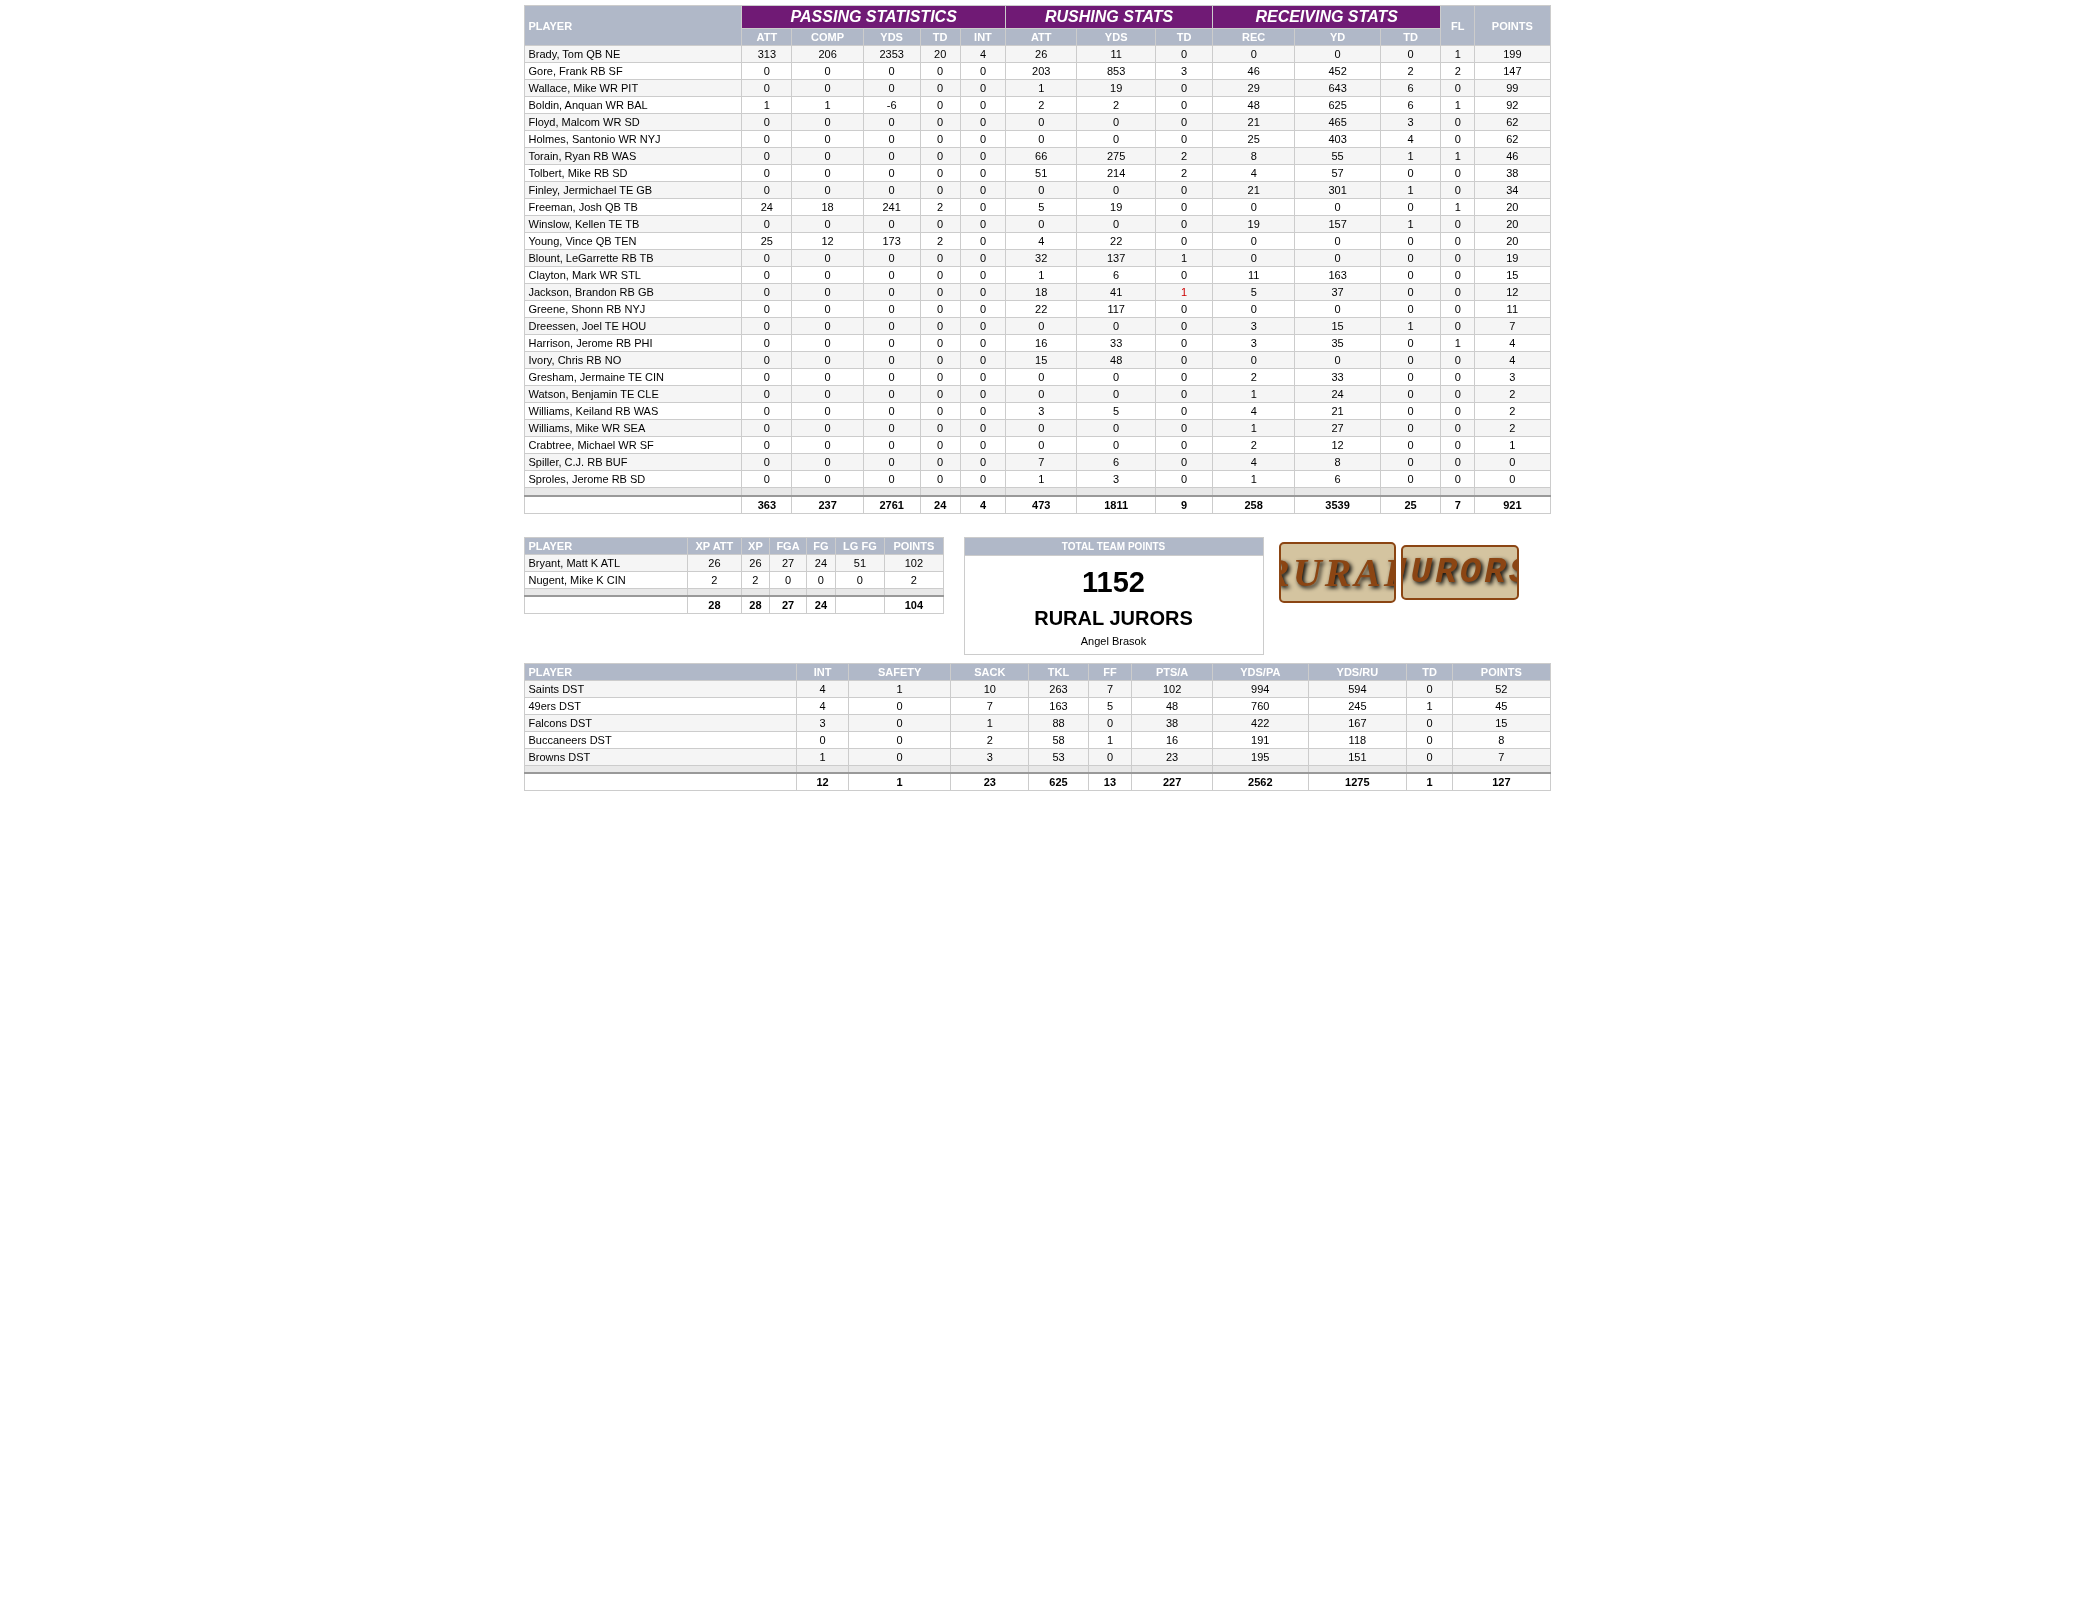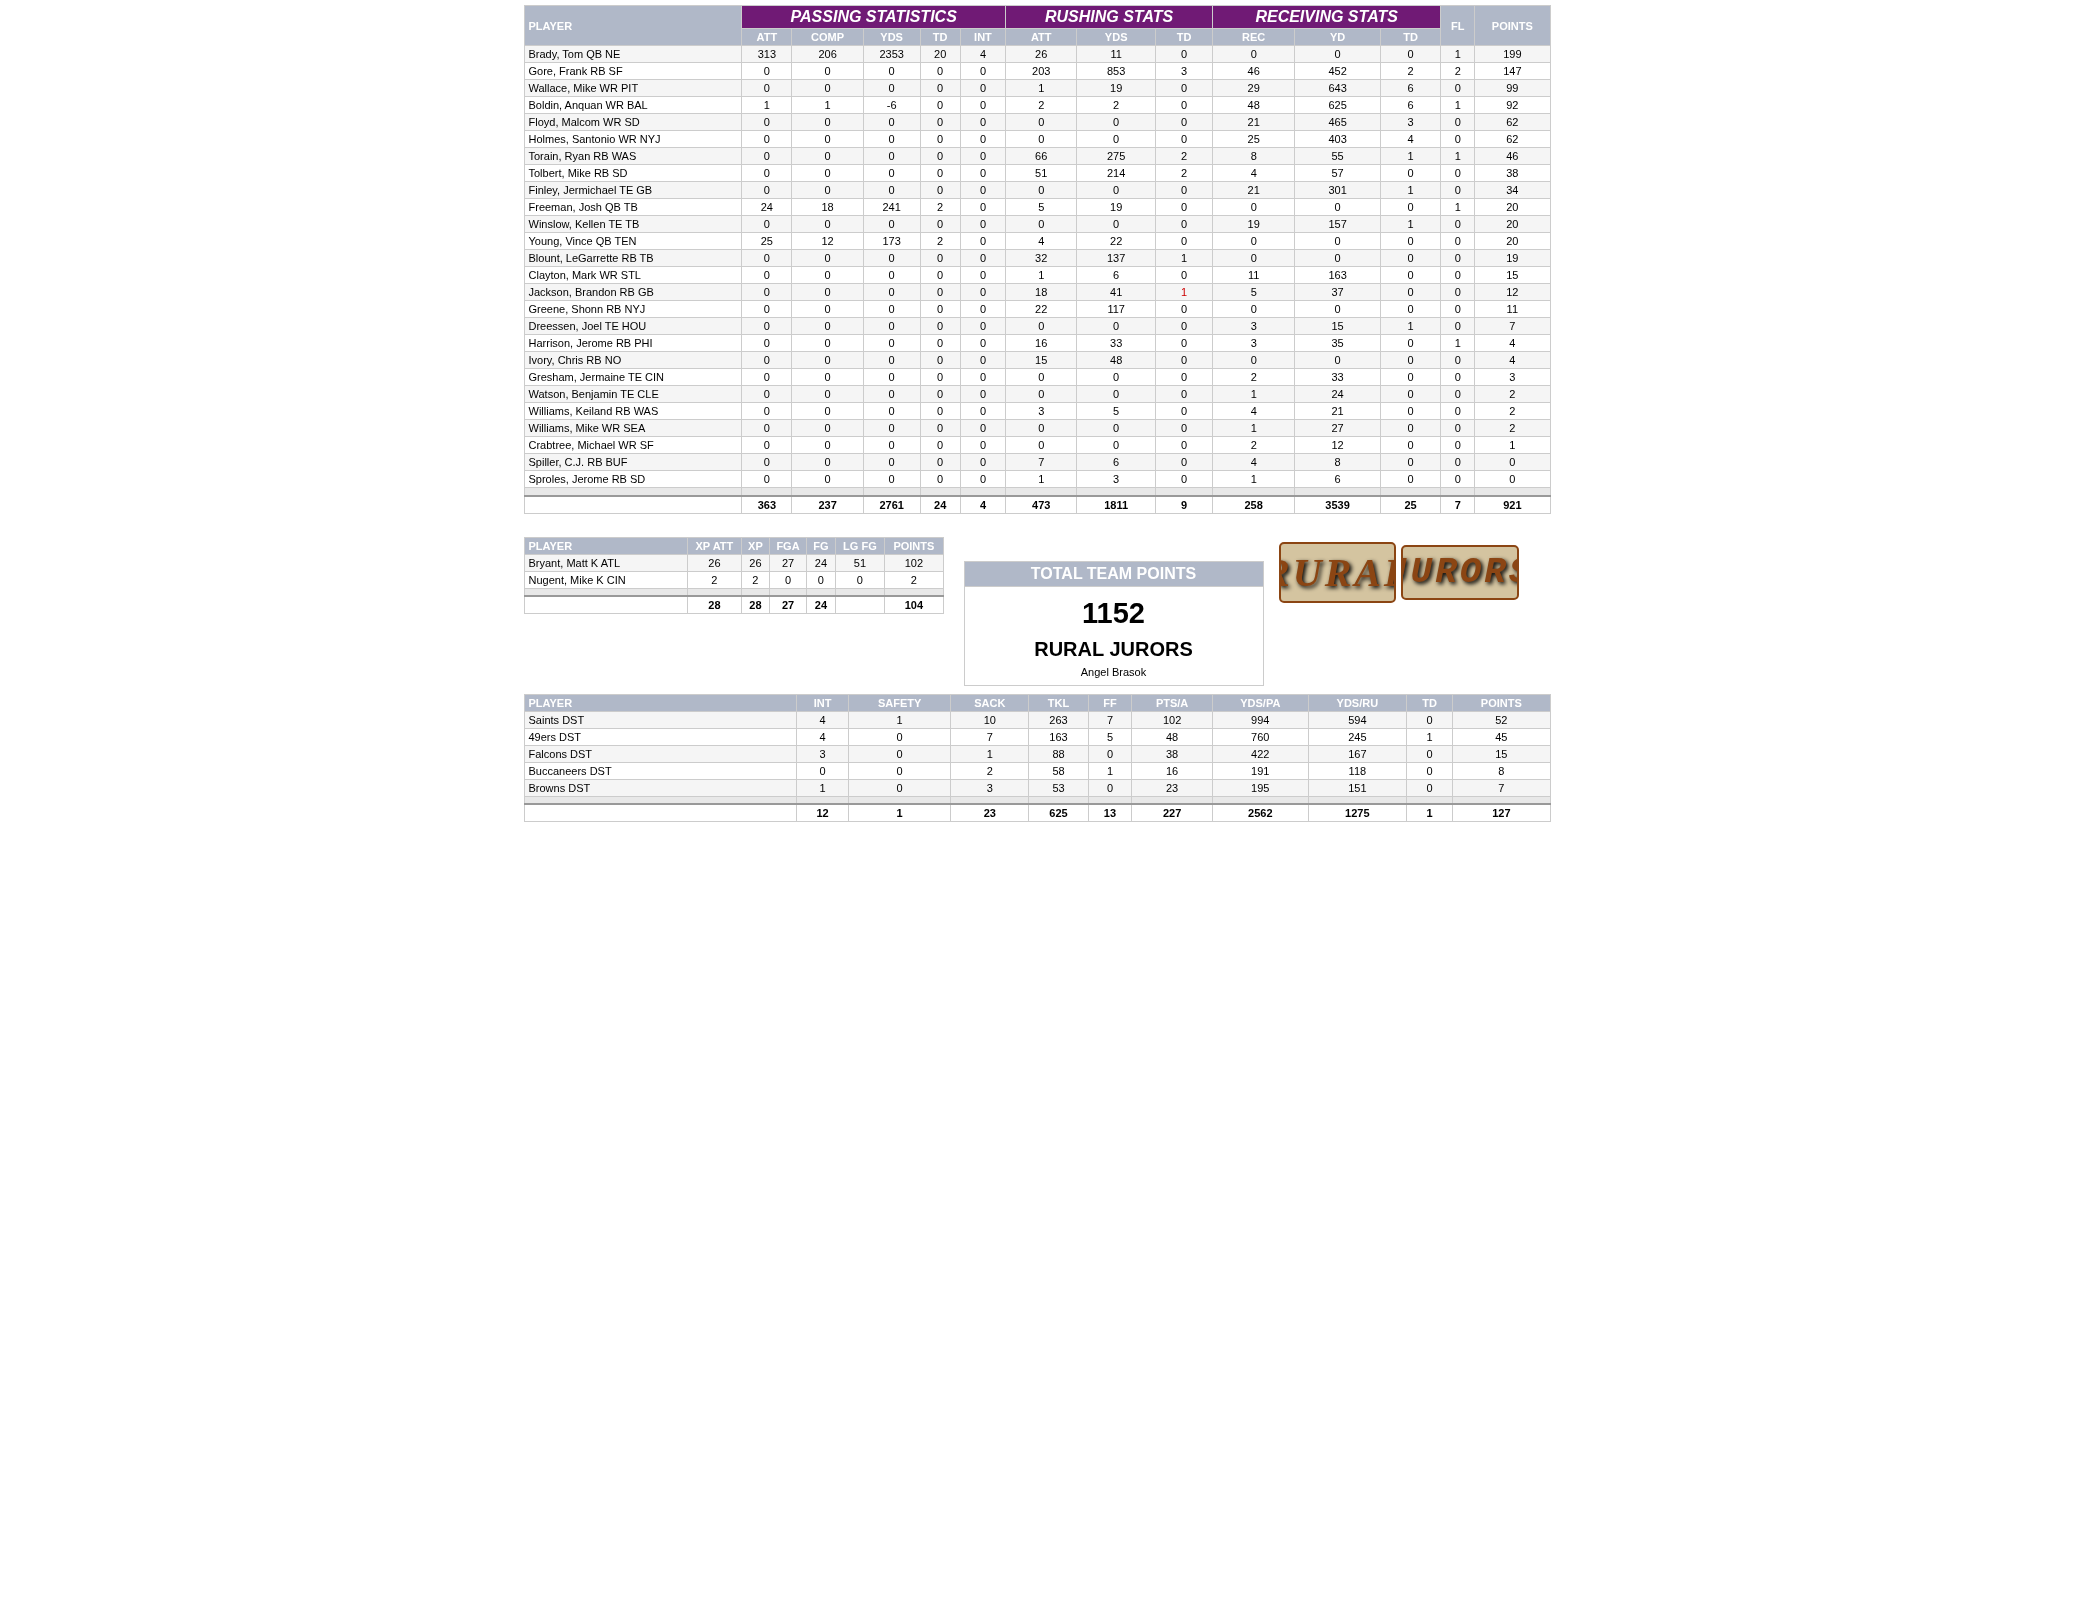--- a/index.html
+++ b/index.html
@@ -75,25 +75,24 @@
     }
     .logo-section {
       flex: 0 0 auto;
       width: 260px;
       padding-left: 10px;
     }
     .total-team-header {
       background: #b0b8c8;
       color: #fff;
       font-weight: bold;
-      font-size: 16px;
+      font-size: 10px;
       text-align: center;
       padding: 3px;
       border: 1px solid #ccc;
-      margin-top: 24px;
     }
     .total-team-number {
       font-size: 29px;
       font-weight: bold;
       text-align: center;
       padding: 5px 0;
     }
     .team-name-big {
       font-size: 20px;
       font-weight: bold;

